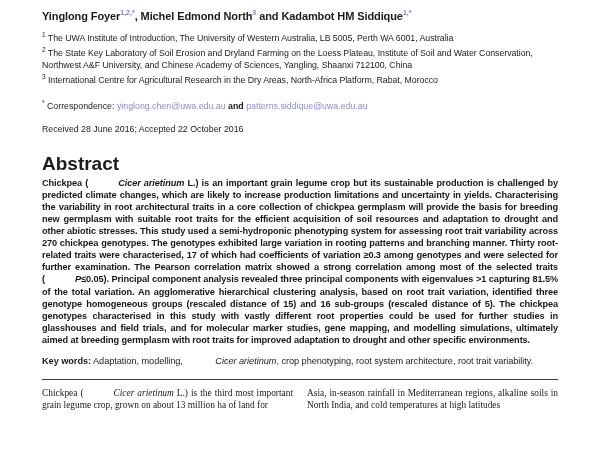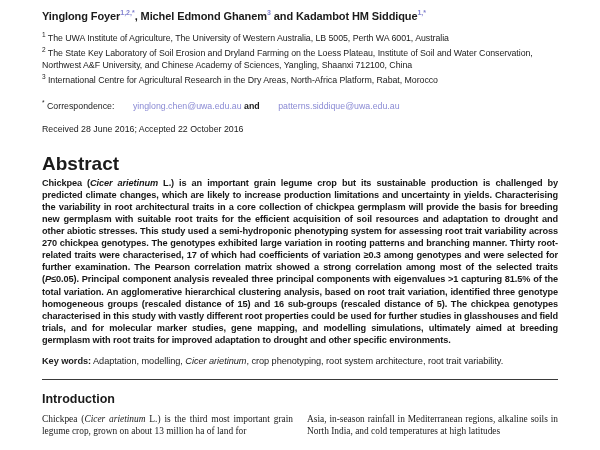--- a/index.html
+++ b/index.html
@@ -12,52 +12,52 @@
     padding:4px 42px 0 42px; overflow:hidden;
     filter:blur(0.24px);
   }
   p, h2 { margin:0; }
   .authors { font-size:11px; font-weight:bold; line-height:14px; margin-top:2px; letter-spacing:-0.1px; }
   .authors sup { font-size:7px; color:#8181cf; letter-spacing:0; }
   .affils { margin-top:6px; font-size:8.8px; line-height:11.6px; letter-spacing:-0.05px; }
   .affil sup { font-size:6.5px; }
   .corr { margin-top:12px; font-size:8.8px; }
   .corr sup { font-size:6.5px; }
-  .email { color:#8a8ad4; text-decoration:none;margin-left:16px; }
+  .email { color:#8a8ad4; text-decoration:none; }
   .joiner { font-weight:bold; }
   .dates { margin-top:13px; font-size:8.8px; }
   .editor { margin-top:10px; font-size:8.8px; }
   .abs-head { margin-top:22px; font-size:19px; font-weight:bold; line-height:15px; }
   .abstract {
     margin-top:6px; font-size:9.2px; font-weight:bold; line-height:12.1px;
     text-align:justify; letter-spacing:-0.1px; color:#181818;
   }
   .keywords { margin-top:10px; font-size:9.2px; letter-spacing:-0.05px; }
   .kw-label { font-weight:bold;margin-top:48px; }
   .rule { margin-top:13px; border:none; border-top:1.4px solid #3a3a3a; height:0; }
   .intro-head { margin-top:12px; font-size:12.5px; font-weight:bold; line-height:14px; }
   .cols {
     display:flex; gap:14px; margin-top:8px;
     font-family:"Liberation Serif", serif; font-size:9.4px; line-height:11.5px;
     text-align:justify; color:#202020;
   }
   .col { flex:1 1 0; min-width:0; }
-  i { font-style:italic; }
+  i { font-style:italic;padding-left:30px; }
 </style>
 </head>
 <body>
 
 <div class="page">
 
   <p class="authors">
-    <span>Yinglong Foyer</span><sup>1,2,*</sup><span>, </span><span>Michel Edmond Ghanem</span><sup>3</sup><span> and </span><span>Kadambot HM Siddique</span><sup>1,*</sup>
+    <span>Yinglong Foyer</span><sup>1,2,*</sup><span>, </span><span>Michel Edmond North</span><sup>3</sup><span> and </span><span>Kadambot HM Siddique</span><sup>1,*</sup>
   </p>
 
   <div class="affils">
-    <p class="affil"><sup>1</sup><span> The UWA Institute of Agriculture, The University of Western Australia, LB 5005, Perth WA 6001, Australia</span></p>
+    <p class="affil"><sup>1</sup><span> The UWA Institute of Introduction, The University of Western Australia, LB 5005, Perth WA 6001, Australia</span></p>
     <p class="affil"><sup>2</sup><span> The State Key Laboratory of Soil Erosion and Dryland Farming on the Loess Plateau, Institute of Soil and Water Conservation, Northwest A&amp;F University, and Chinese Academy of Sciences, Yangling, Shaanxi 712100, China</span></p>
     <p class="affil"><sup>3</sup><span> International Centre for Agricultural Research in the Dry Areas, North-Africa Platform, Rabat, Morocco</span></p>
   </div>
 
   <p class="corr">
     <sup>*</sup><span> Correspondence: </span><a class="email" href="#">yinglong.chen@uwa.edu.au</a><span class="joiner"> and </span><a class="email" href="#">patterns.siddique@uwa.edu.au</a>
   </p>
 
   <p class="dates">Received 28 June 2016; Accepted 22 October 2016</p>
 
@@ -67,21 +67,20 @@
   <p class="abstract">
     <span>Chickpea (</span><i>Cicer arietinum</i><span> L.) is an important grain legume crop but its sustainable production is challenged by predicted climate changes, which are likely to increase production limitations and uncertainty in yields. Characterising the variability in root architectural traits in a core collection of chickpea germplasm will provide the basis for breeding new germplasm with suitable root traits for the efficient acquisition of soil resources and adaptation to drought and other abiotic stresses. This study used a semi-hydroponic phenotyping system for assessing root trait variability across 270 chickpea genotypes. The genotypes exhibited large variation in rooting patterns and branching manner. Thirty root-related traits were characterised, 17 of which had coefficients of variation ≥0.3 among genotypes and were selected for further examination. The Pearson correlation matrix showed a strong correlation among most of the selected traits (</span><i>P</i><span>≤0.05). Principal component analysis revealed three principal components with eigenvalues &gt;1 capturing 81.5% of the total variation. An agglomerative hierarchical clustering analysis, based on root trait variation, identified three genotype homogeneous groups (rescaled distance of 15) and 16 sub-groups (rescaled distance of 5). The chickpea genotypes characterised in this study with vastly different root properties could be used for further studies in glasshouses and field trials, and for molecular marker studies, gene mapping, and modelling simulations, ultimately aimed at breeding germplasm with root traits for improved adaptation to drought and other specific environments.</span>
   </p>
 
   <p class="keywords">
     <span class="kw-label">Key words:</span><span> Adaptation, modelling, </span><i>Cicer arietinum</i><span>, crop phenotyping, root system architecture, root trait variability.</span>
   </p>
 
   <hr class="rule">
 
-  <h2 class="intro-head">Introduction</h2>
 
   <div class="cols">
     <div class="col">
       <p><span>Chickpea (</span><i>Cicer arietinum</i><span> L.) is the third most important grain legume crop, grown on about 13 million ha of land for</span></p>
     </div>
     <div class="col">
       <p>Asia, in-season rainfall in Mediterranean regions, alkaline soils in North India, and cold temperatures at high latitudes</p>
     </div>
   </div>
 

